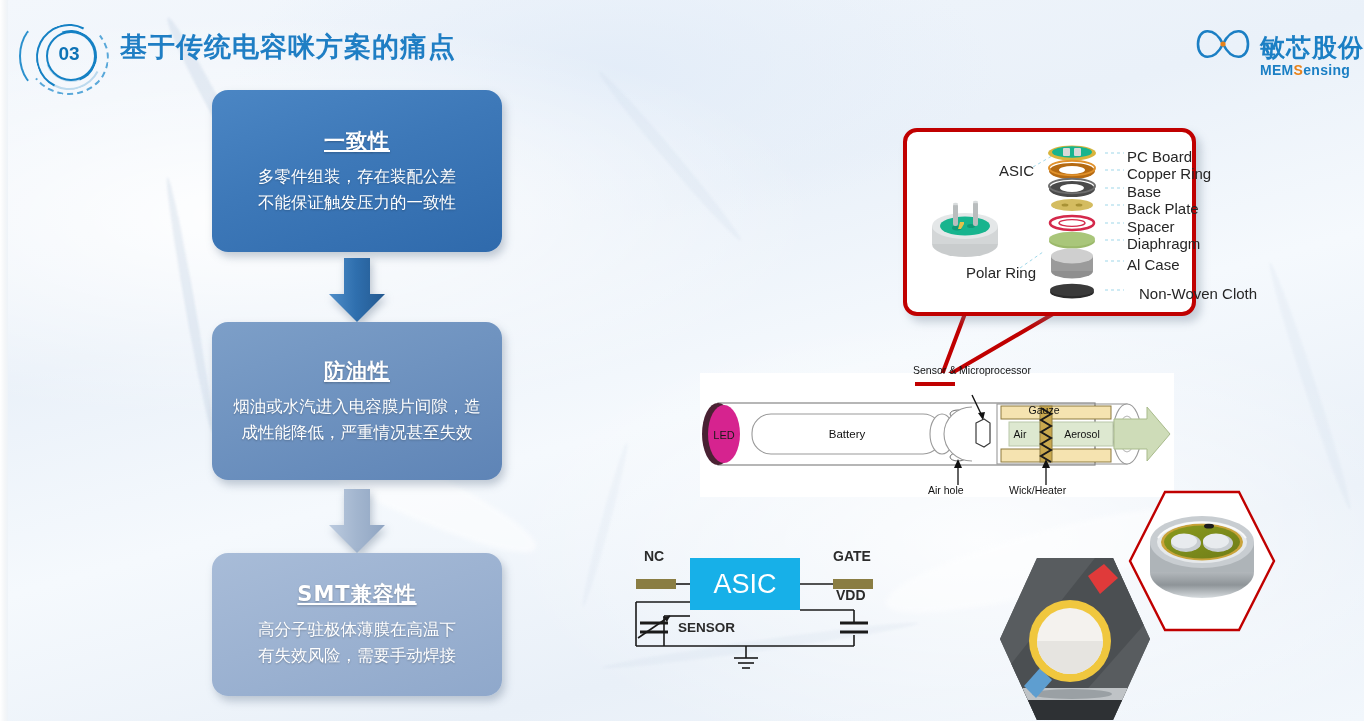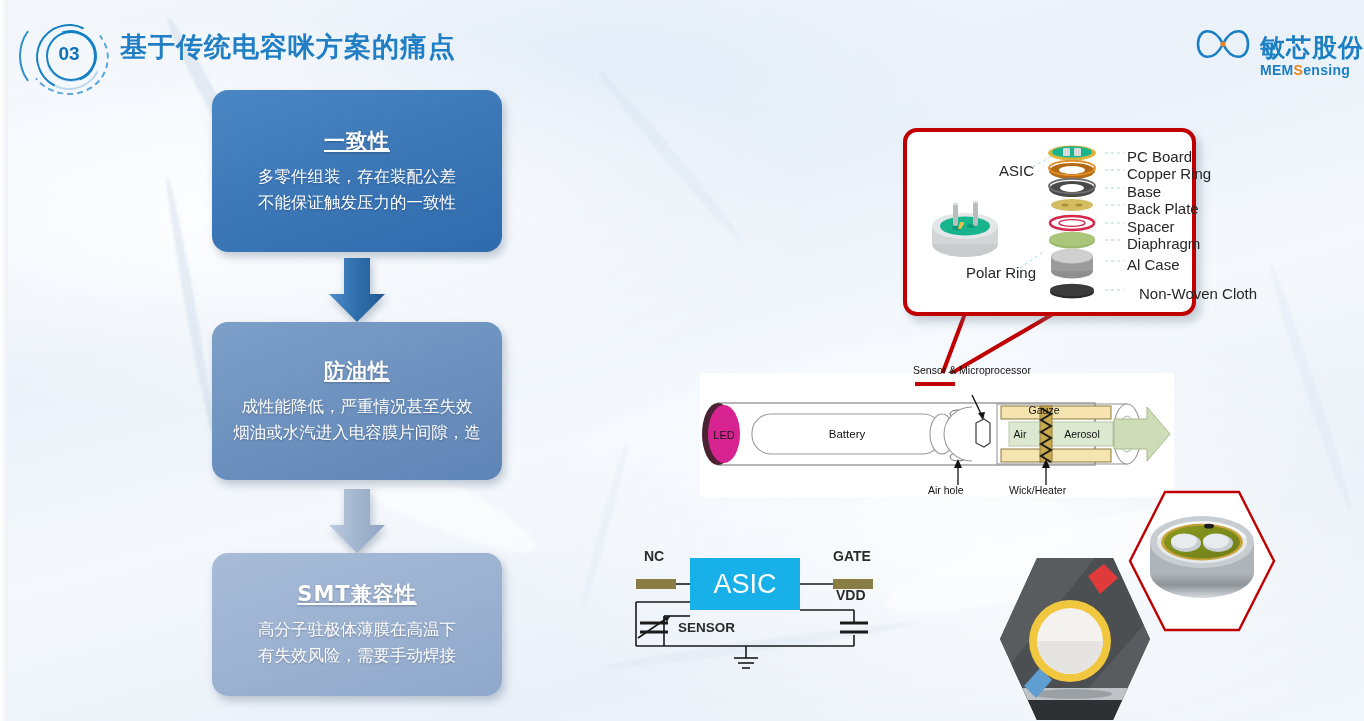--- a/index.html
+++ b/index.html
@@ -142,22 +142,22 @@
       <stop offset="0%" stop-color="#4f8ec9"></stop>
           <stop offset="48%" stop-color="#2f6fae"></stop>
           <stop offset="100%" stop-color="#23588f"></stop>
     </linearGradient>
       </defs>
     <path d="M17 2 H43 V38 H58 L30 66 L2 38 H17 Z" fill="url(#ag1)"></path>
   </svg>
 
   <div class="card" id="card2">
     <h3>防油性</h3>
+    <p>烟油或水汽进入电容膜片间隙，造</p>
     <p>成性能降低，严重情况甚至失效</p>
-    <p>烟油或水汽进入电容膜片间隙，造</p>
   </div>
 
   <svg class="arrow" id="arr2" viewBox="0 0 60 68">
     <defs>
         <linearGradient id="ag2" x1="0" y1="0" x2="1" y2="0">
       <stop offset="0%" stop-color="#bccbdf"></stop>
           <stop offset="48%" stop-color="#a3b6cf"></stop>
           <stop offset="100%" stop-color="#90a5c2"></stop>
     </linearGradient>
       </defs>

